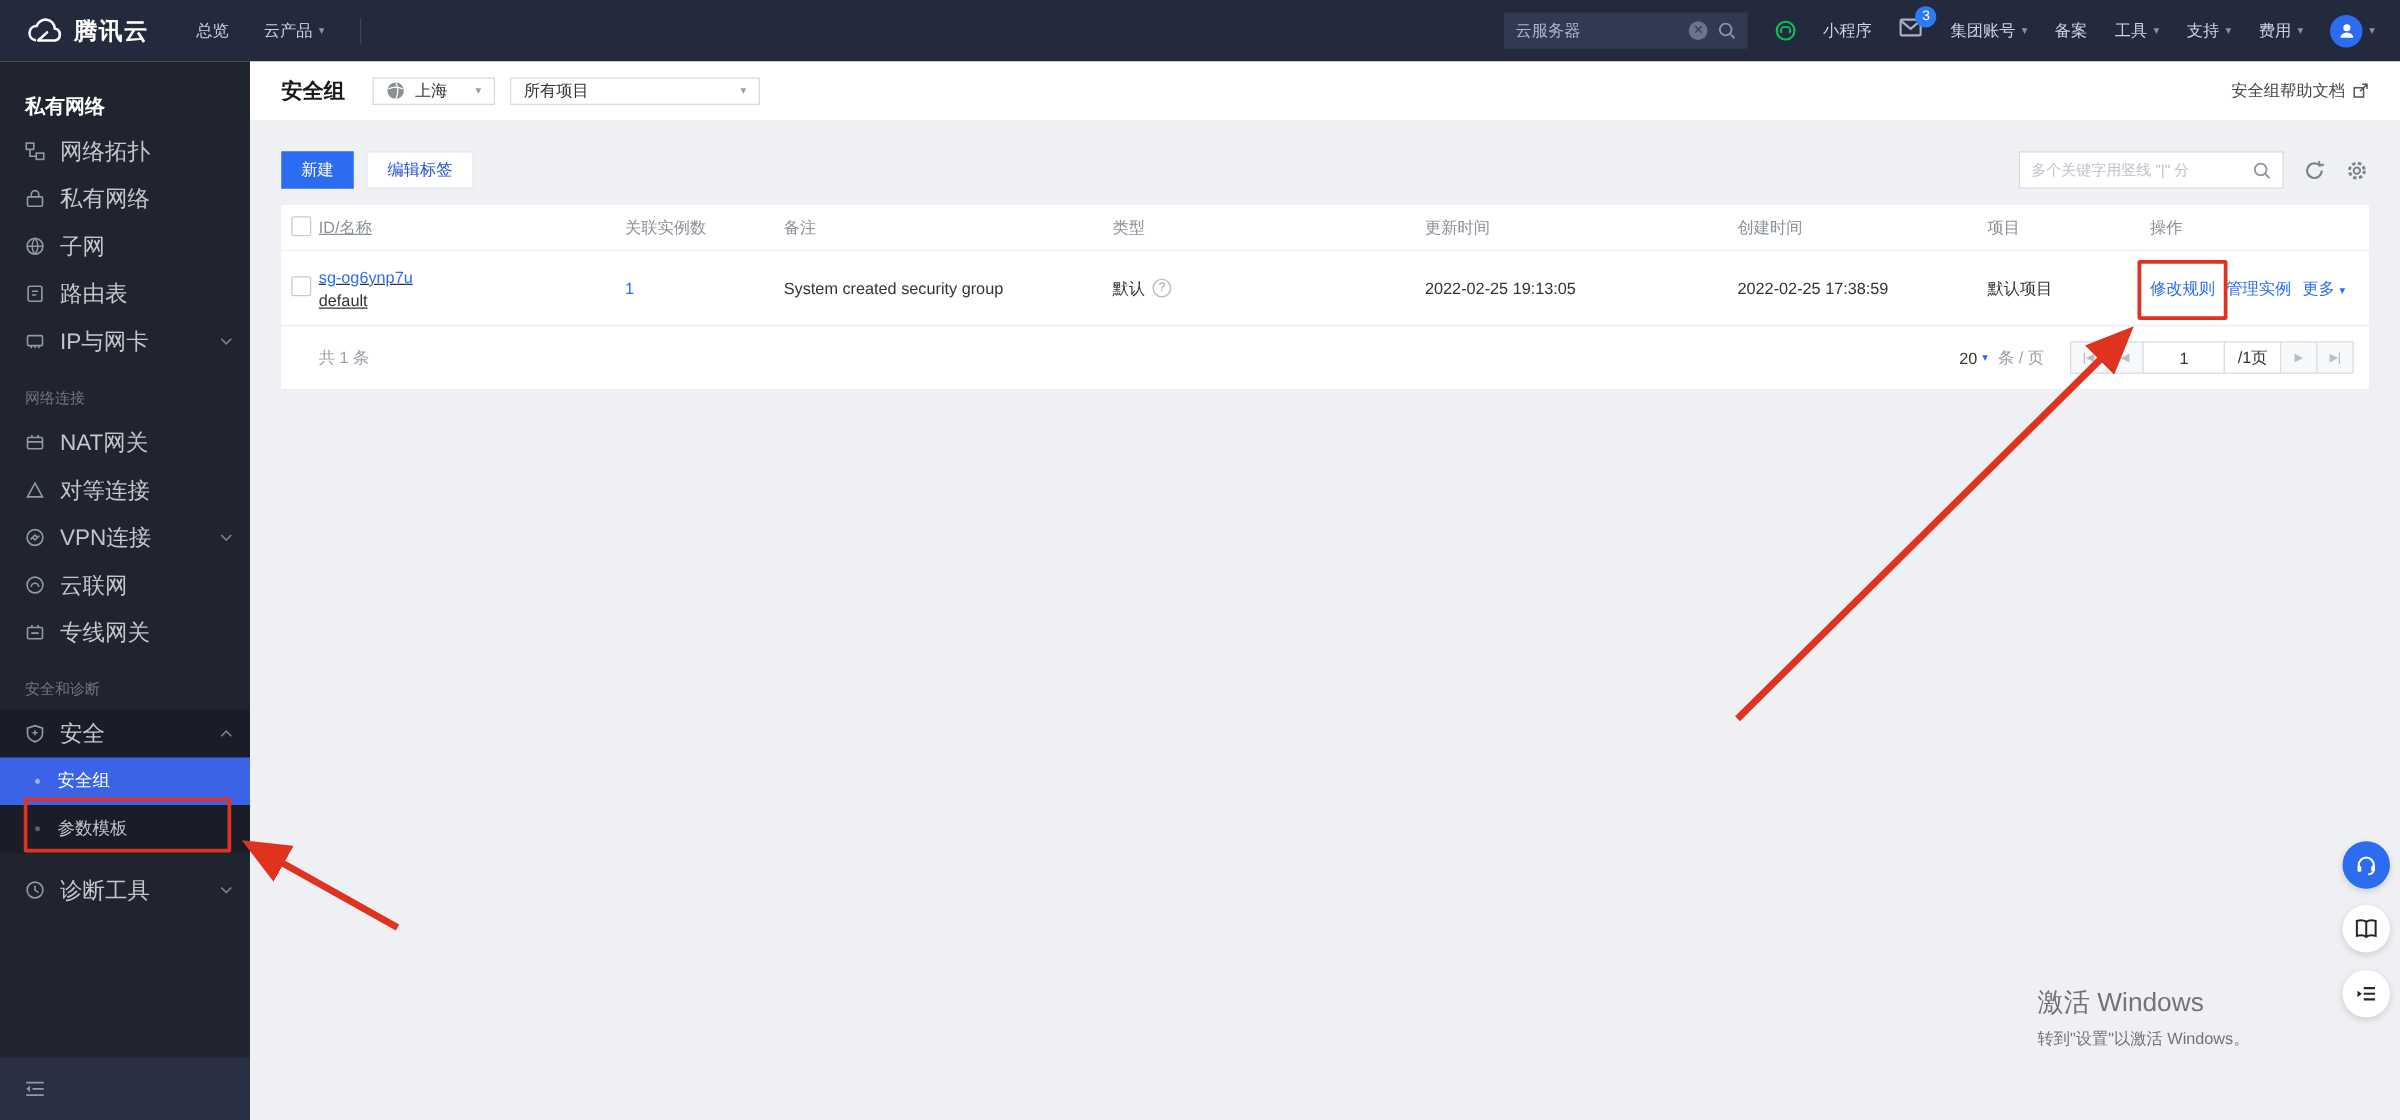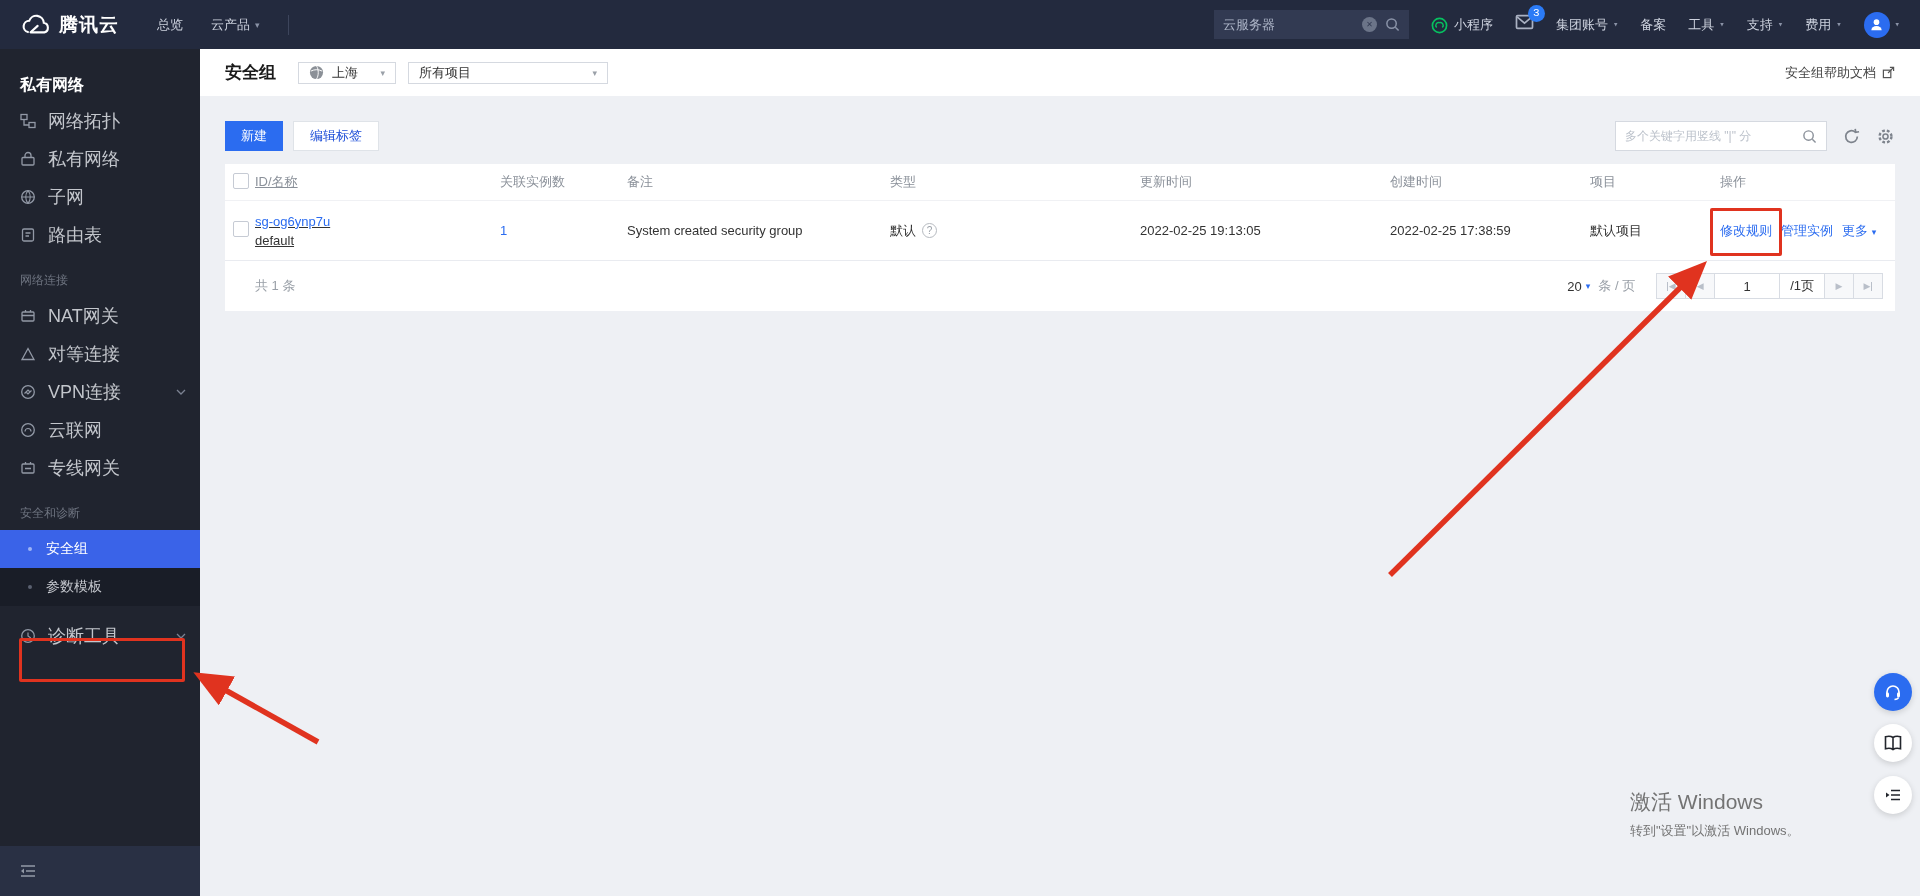--- a/index.html
+++ b/index.html
@@ -7,25 +7,25 @@
   .page { position:relative; width:1920px; height:896px; }
 
   
   .topbar { position:absolute; left:0; top:0; width:1920px; height:49px; background:#232a3e; display:flex; align-items:center; padding:0 20px; z-index:10; }
   .logo { display:flex; align-items:center; gap:9px; }
   .logo-text { color:#fff; font-size:19px; font-weight:bold; letter-spacing:1px; }
   .top-nav { display:flex; align-items:center; margin-left:38px; gap:28px; }
   .top-link { color:#cdd2de; font-size:13px; cursor:pointer; display:flex; align-items:center; gap:5px; }
   .caret { font-size:9px; color:#8a92a6; }
   .tb-divider { width:1px; height:20px; background:#3d455c; margin-left:28px; }
-  .tb-right { margin-left:auto; display:flex; align-items:center; gap:22px;font-family:Liberation Mono, monospace; }
+  .tb-right { margin-left:auto; display:flex; align-items:center; gap:22px; }
   .tb-search { width:195px; height:29px; background:#323a52; display:flex; align-items:center; padding:0 9px; gap:8px; }
   .tb-search input { flex:1; background:transparent; border:none; outline:none; color:#aeb6c8; font-size:13px; width:100px; font-family:inherit; }
   .clear-circle { width:15px; height:15px; border-radius:50%; background:#6b7488; color:#323a52; font-size:10px; line-height:15px; text-align:center; font-weight:bold; }
-  .mp { display:flex; align-items:flex-end; gap:6px; color:#cdd2de; font-size:13px; }
+  .mp { display:flex; align-items:flex-start; gap:21px; color:#cdd2de; font-size:13px; }
   .mail-wrap { position:relative; }
   .badge { position:absolute; top:-9px; right:-11px; min-width:17px; height:17px; border-radius:9px; background:#2b7bf6; color:#fff; font-size:11px; line-height:17px; text-align:center; padding:0 4px; }
   .avatar { width:26px; height:26px; border-radius:50%; background:#2b6cf0; display:flex; align-items:center; justify-content:center; }
 
   
   .sidebar { position:absolute; left:0; top:49px; width:200px; height:847px; background:#20242f; z-index:5; }
   .sb-title { color:#fff; font-size:16px; font-weight:bold; padding:26px 0 6px 20px; }
   .sb-item { height:38px; display:flex; align-items:center; padding:0 14px 0 20px; gap:12px; color:#c3c6cc; font-size:18px; cursor:pointer; }
   .sb-item svg.sbi { flex:0 0 16px; }
   .sb-item .lbl { flex:1; }
@@ -200,20 +200,30 @@
         </svg>
       <span class="lbl">子网</span>
     </div>
     <div class="sb-item">
       <svg class="sbi" width="16" height="16" viewBox="0 0 16 16">
           <rect x="2.5" y="2" width="11" height="12" rx="1.5" fill="none" stroke="#9299a6" stroke-width="1.3"></rect>
           <path d="M5.5 6 h5 M5.5 9 h3.5" stroke="#9299a6" stroke-width="1.3"></path>
         </svg>
       <span class="lbl">路由表</span>
     </div>
+    <div class="sb-item">
+      <svg class="sbi" width="16" height="16" viewBox="0 0 16 16">
+          <rect x="2" y="3.5" width="12" height="8" rx="1" fill="none" stroke="#9299a6" stroke-width="1.3"></rect>
+          <path d="M5 11.5 v2 M8 11.5 v2 M11 11.5 v2" stroke="#9299a6" stroke-width="1.3"></path>
+        </svg>
+      <span class="lbl">IP与网卡</span>
+      <svg width="10" height="6" viewBox="0 0 10 6">
+          <path d="M1 1 L5 5 L9 1" fill="none" stroke="#7b8292" stroke-width="1.3"></path>
+        </svg>
+    </div>
 
     <div class="sb-section">网络连接</div>
 
     <div class="sb-item">
       <svg class="sbi" width="16" height="16" viewBox="0 0 16 16">
           <rect x="2" y="4" width="12" height="9" rx="1" fill="none" stroke="#9299a6" stroke-width="1.3"></rect>
           <path d="M2 7.5 h12 M5.5 4 V2 M10.5 4 V2" stroke="#9299a6" stroke-width="1.3"></path>
         </svg>
       <span class="lbl">NAT网关</span>
     </div>
@@ -244,20 +254,30 @@
       <svg class="sbi" width="16" height="16" viewBox="0 0 16 16">
           <rect x="2" y="4" width="12" height="9" rx="1" fill="none" stroke="#9299a6" stroke-width="1.3"></rect>
           <path d="M5.5 4 V2 M10.5 4 V2 M5 8.5 h6" stroke="#9299a6" stroke-width="1.3"></path>
         </svg>
       <span class="lbl">专线网关</span>
     </div>
 
     <div class="sb-section">安全和诊断</div>
 
     <div class="sb-group">
+      <div class="sb-item">
+        <svg class="sbi" width="16" height="16" viewBox="0 0 16 16">
+            <path d="M8 1.5 L14 3.5 V8 c0 3.8-2.8 5.3-6 6.5 C4.8 13.3 2 11.8 2 8 V3.5 Z" fill="none" stroke="#9299a6" stroke-width="1.3"></path>
+            <path d="M8 5.2 v4 M6 7.2 h4" stroke="#9299a6" stroke-width="1.2"></path>
+          </svg>
+        <span class="lbl">安全</span>
+        <svg width="10" height="6" viewBox="0 0 10 6">
+            <path d="M1 5 L5 1 L9 5" fill="none" stroke="#7b8292" stroke-width="1.3"></path>
+          </svg>
+      </div>
       <div class="sb-sub active">
         <span class="dot"></span>
         <span>安全组</span>
       </div>
       <div class="sb-sub">
         <span class="dot"></span>
         <span>参数模板</span>
       </div>
     </div>
 

